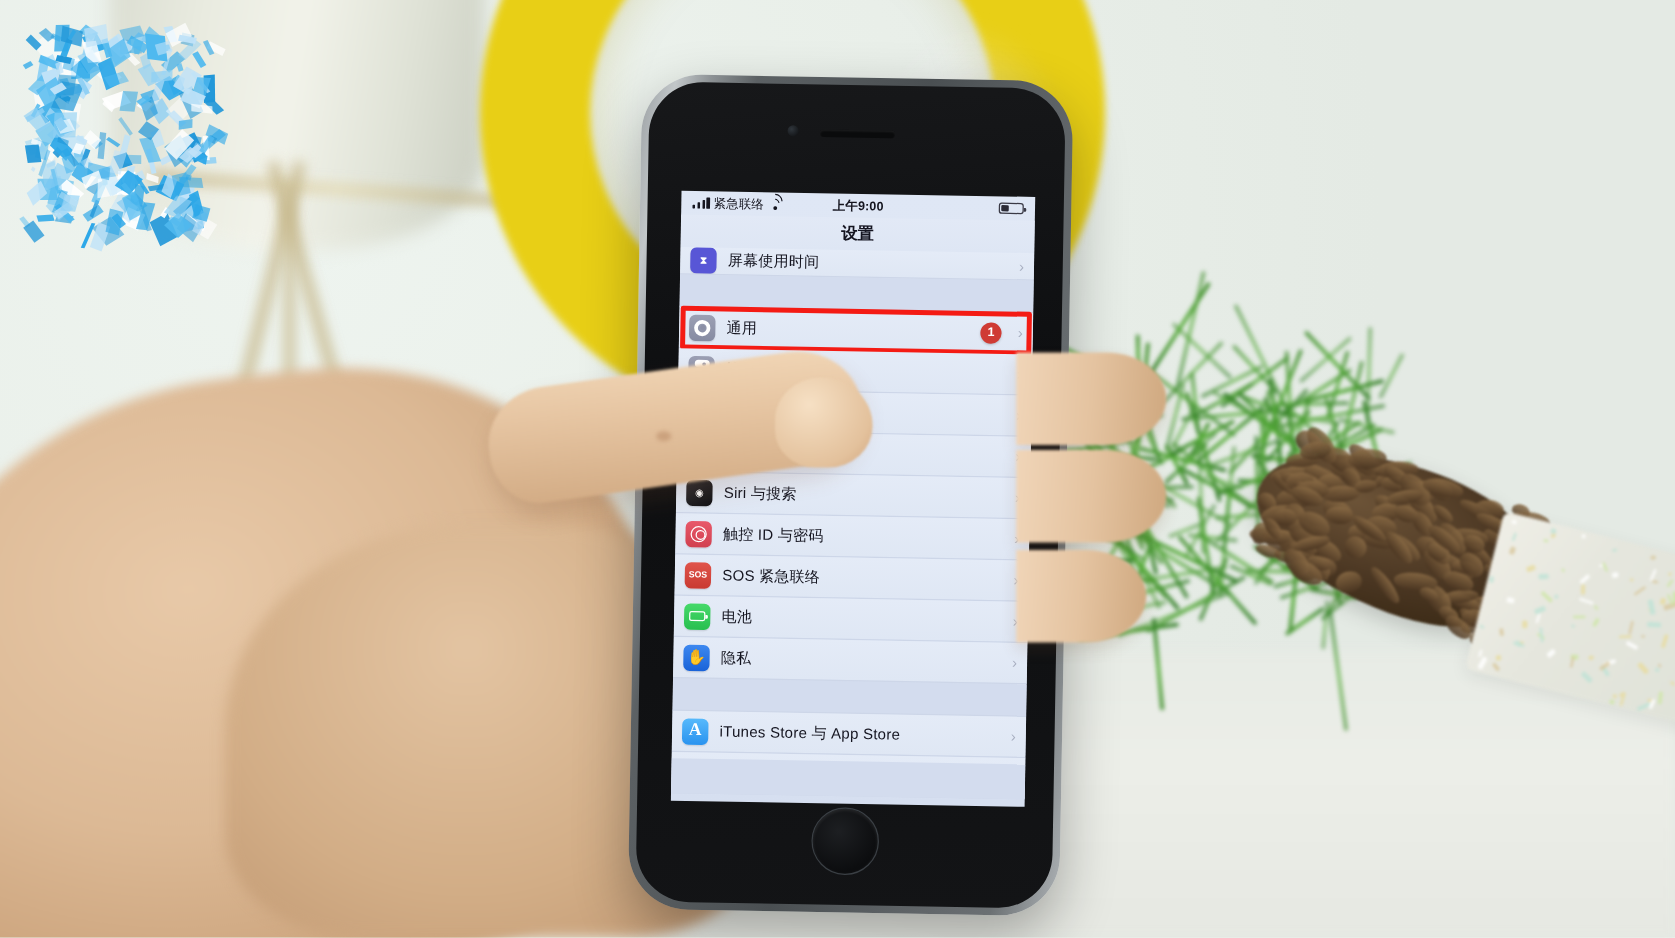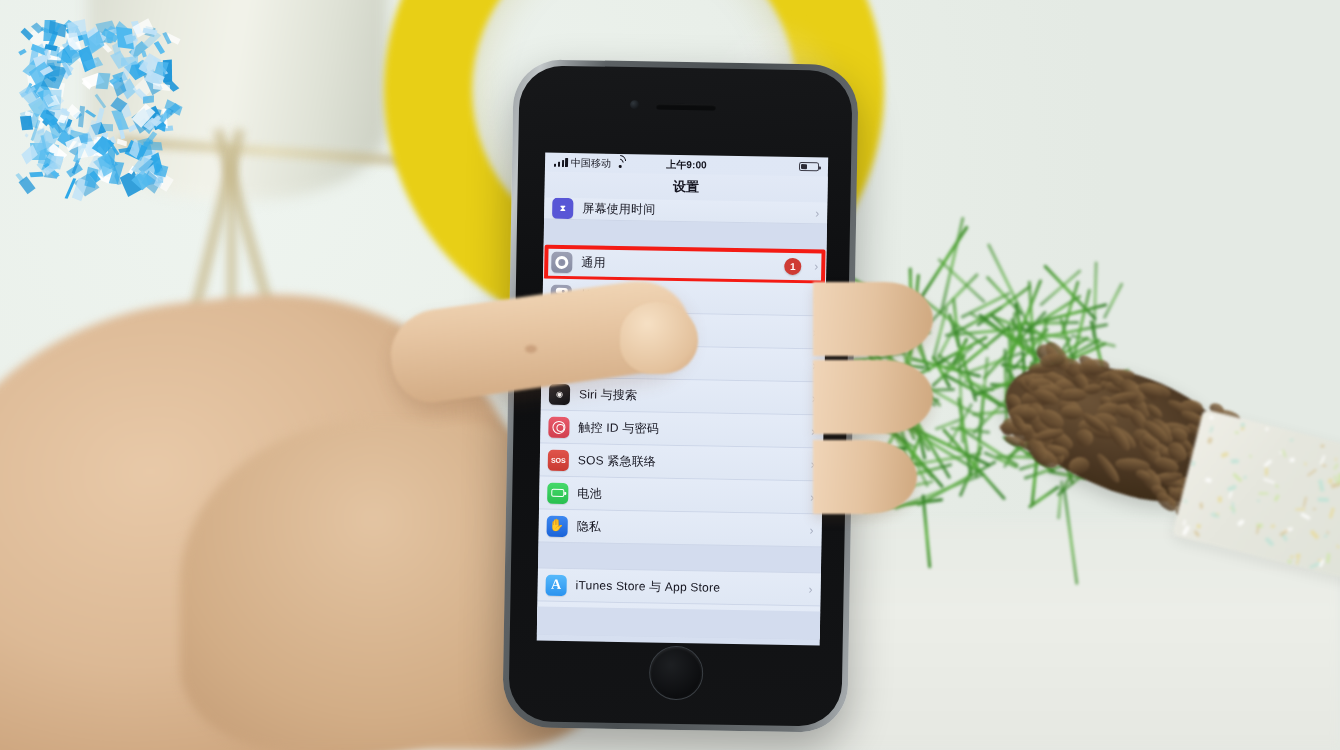--- a/index.html
+++ b/index.html
@@ -672,21 +672,21 @@
       <div class="screen">
 
         <div class="statusbar">
           <div class="sb-left">
             <span class="bars">
                 <i></i>
                 <i></i>
                 <i></i>
                 <i></i>
               </span>
-            <span class="carrier">中国移动</span>
+            <span class="carrier">紧急联络</span>
             <span class="wifi">
                 <span></span>
                 <span></span>
                 <b></b>
               </span>
           </div>
           <div class="sb-time">上午9:00</div>
           <div class="sb-right">
             <span class="battery">
                 <i></i>

